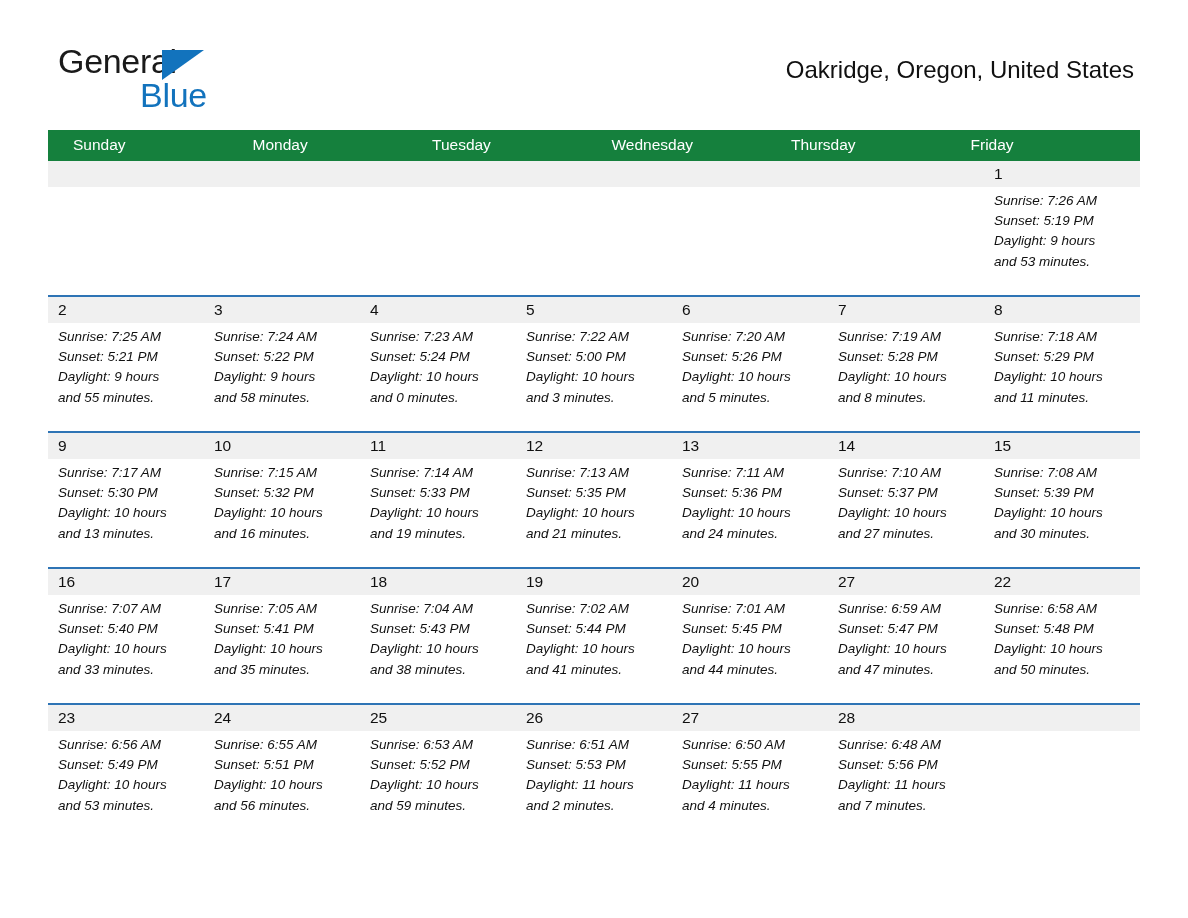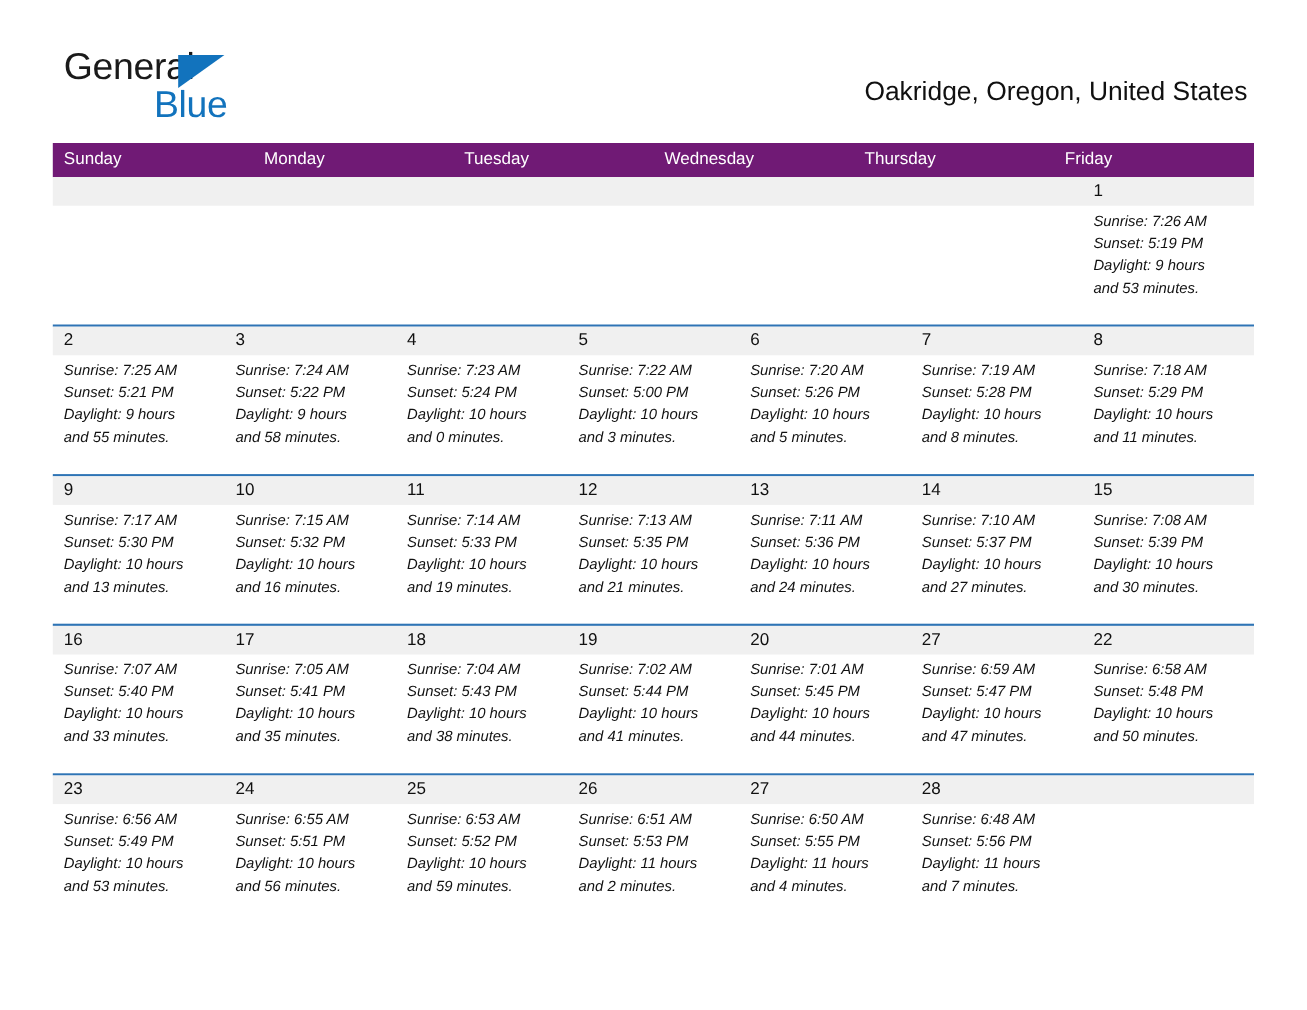--- a/index.html
+++ b/index.html
@@ -19,21 +19,21 @@
     width: 1188px;
     height: 918px;
     box-sizing: border-box;
     padding: 0 48px;
   }
 
   
   .masthead {
     position: relative;
     height: 110px;
-    padding-top: 48px;
+    padding-top: 34px;
     box-sizing: border-box;
   }
   .logo {
     position: absolute;
     left: 10px;
     top: 44px;
     width: 260px;
     height: 76px;
   }
   .logo-general {
@@ -79,21 +79,22 @@
     color: #101010;
   }
 
   
   .calendar {
     margin-top: 20px;
     width: 1092px;
   }
   .weekdays {
     display: flex;
-    background: #701a75;
+    background: #15803d;
+    padding-left: 15px;
   }
   .weekday {
     flex: 1 1 0;
     color: #ffffff;
     font-size: 15.5px;
     padding: 6px 0 7px 10px;
     box-sizing: border-box;
   }
   .week {
     position: relative;

